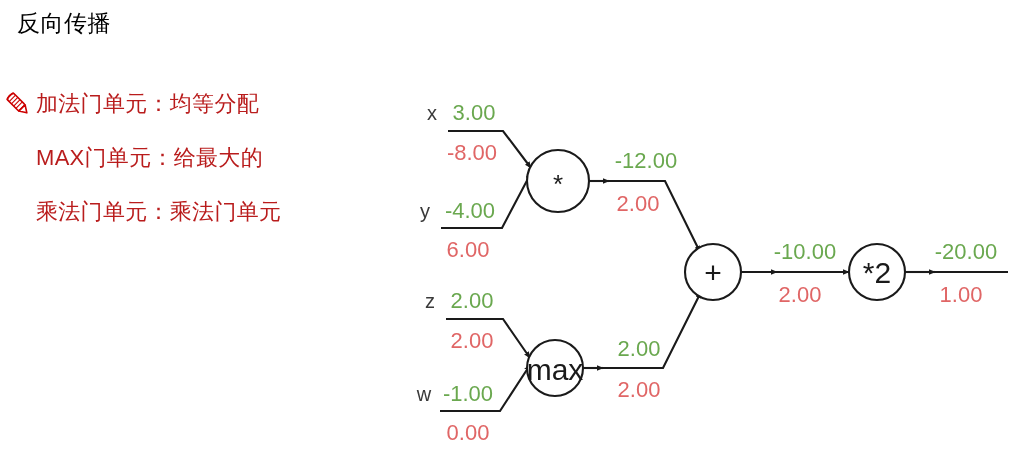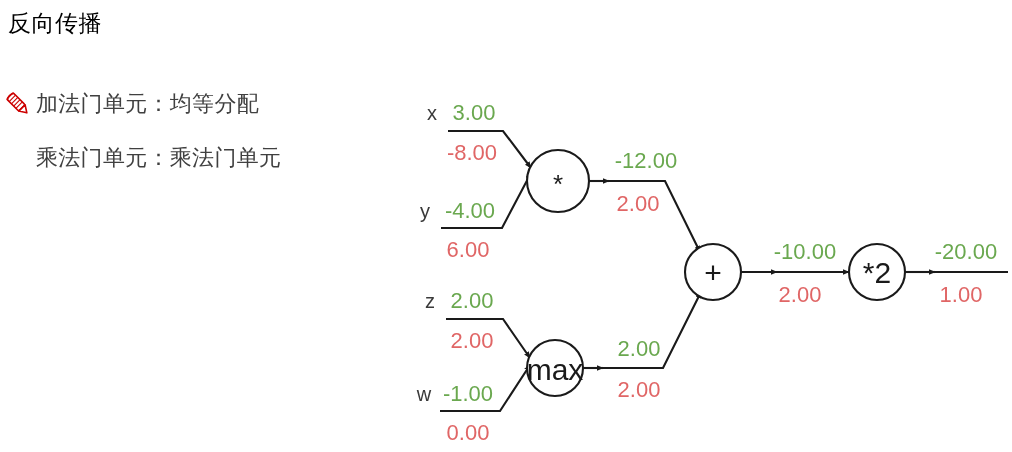--- a/index.html
+++ b/index.html
@@ -12,21 +12,21 @@
     height: 452px;
     position: relative;
     overflow: hidden;
     font-family: "Liberation Sans", "DejaVu Sans", sans-serif;
     color: #000000;
   }
 
   
   #slide-title {
     position: absolute;
-    left: 8px;
+    left: 17px;
     top: 8px;
     font-size: 23px;
     line-height: 30px;
     color: #000000;
     letter-spacing: 0.5px;
     white-space: nowrap;
   }
 
   #bullet-list {
     position: absolute;
@@ -37,21 +37,21 @@
   .bullet-row {
     position: relative;
     height: 54px;
   }
   .bullet-text {
     position: absolute;
     left: 32px;
     top: 0;
     font-size: 22px;
     line-height: 32px;
-    color: #404040;
+    color: #b91c1c;
     white-space: nowrap;
     letter-spacing: 0.3px;
   }
   .bullet-marker {
     position: absolute;
     left: 0px;
     top: 1px;
     width: 28px;
     height: 30px;
   }
@@ -129,20 +129,23 @@
           <line x1="9.5" y1="13.4" x2="18.5" y2="13.4" stroke="#cc0000" stroke-width="1.1"></line>
           <line x1="9.5" y1="16.6" x2="18.5" y2="16.6" stroke="#cc0000" stroke-width="1.1"></line>
           <path d="M9.5 20.5 L14 27.5 L18.5 20.5 Z" fill="none" stroke="#cc0000" stroke-width="1.6" stroke-linejoin="round"></path>
           <path d="M9.5 4.6 Q14 1.2 18.5 4.6" fill="none" stroke="#cc0000" stroke-width="1.5"></path>
         </g>
       </svg>
     </span>
     <span class="bullet-text">加法门单元：均等分配</span>
   </div>
 
+  <div class="bullet-row">
+    <span class="bullet-text">MAX门单元：给最大的</span>
+  </div>
 
   <div class="bullet-row">
     <span class="bullet-text">乘法门单元：乘法门单元</span>
   </div>
 
 </div>
 
 <div id="graph-figure">
   <svg id="graph-svg" viewBox="0 0 1012 452" xmlns="http://www.w3.org/2000/svg">
     <defs>

